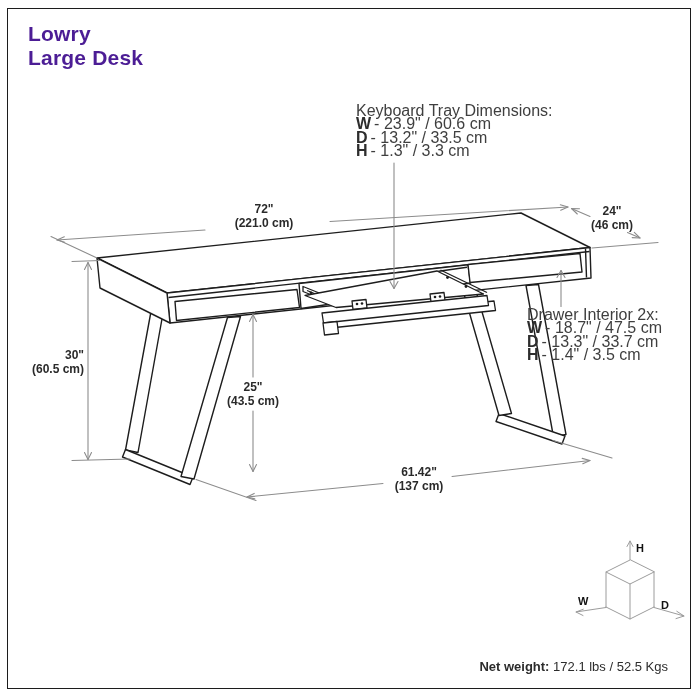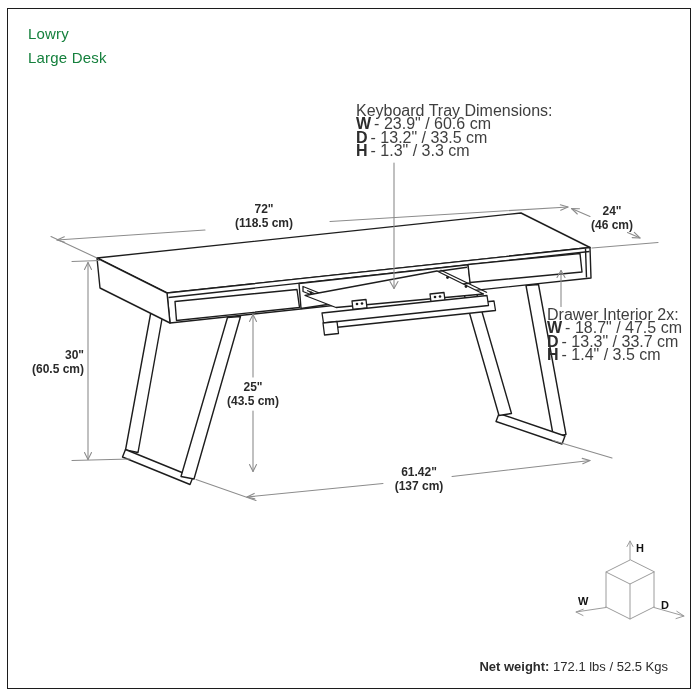--- a/index.html
+++ b/index.html
@@ -1,22 +1,22 @@
 <!DOCTYPE html>
 <html><head>
 <meta charset="utf-8">
 <style>
   html,body{margin:0;padding:0;background:#ffffff;}
   .stage{position:relative;width:700px;height:700px;background:#fff;
          font-family:"Liberation Sans",sans-serif;overflow:hidden;}
   .frame{position:absolute;left:7px;top:8px;width:684px;height:681px;
          border:1.6px solid #1c1c1c;box-sizing:border-box;}
   svg.art{position:absolute;left:0;top:0;display:block;}
-  .title{position:absolute;left:28px;top:22px;font-size:15px;font-weight:normal;
-         color:#15803d;line-height:24px;letter-spacing:.2px;}
+  .title{position:absolute;left:28px;top:22px;font-size:21px;font-weight:bold;
+         color:#4c1d95;line-height:24px;letter-spacing:.2px;}
   .dim{position:absolute;font-size:12px;font-weight:bold;color:#2a2a2a;
        line-height:13.5px;text-align:center;transform:translateX(-50%);white-space:nowrap;}
   .dim.ralign{transform:none;text-align:right;}
   .spec{position:absolute;font-size:16px;color:#3f3f3f;line-height:13.3px;white-space:nowrap;}
   .spec .k{font-weight:bold;color:#2d2d2d;display:inline-block;margin-right:3px;}
   .net{position:absolute;font-size:13px;color:#2c2c2c;white-space:nowrap;text-align:right;}
   .net .k{font-weight:bold;margin-left:28px;}
   .axis-label{position:absolute;font-size:11px;font-weight:bold;color:#111;}
 </style>
 </head>
@@ -130,21 +130,21 @@
       <path d="M630,560 L606,572 L630,584 L654,572 Z"></path>
       <path d="M606,572 L606,607 M630,584 L630,619 M654,572 L654,607 M606,607 L630,619 L654,607"></path>
       <path d="M630,559.5 L630,541 M627,546.5 L630,541 L633,546.5"></path>
       <path d="M606,607.5 L576,612 M583.3,609.2 L576,612 L583,615.5"></path>
       <path d="M654,607.5 L684,616 M676.8,611.3 L684,616 L676,618.6"></path>
     </g>
   </svg>
 
   <div class="dim" style="left:264px;top:203px;">
     <div>72"</div>
-    <div>(118.5 cm)</div>
+    <div>(221.0 cm)</div>
   </div>
   <div class="dim" style="left:612px;top:205px;">
     <div>24"</div>
     <div>(46 cm)</div>
   </div>
   <div class="dim ralign" style="left:20px;top:349px;width:64px;">
     <div>30"</div>
     <div>(60.5 cm)</div>
   </div>
   <div class="dim" style="left:253px;top:381px;">
@@ -156,21 +156,21 @@
     <div>(137 cm)</div>
   </div>
 
   <div class="spec" style="left:356px;top:104px;">
     <div>Keyboard Tray Dimensions:</div>
     <div><span class="k">W</span><span>- 23.9" / 60.6 cm</span></div>
     <div><span class="k">D</span><span>- 13.2" / 33.5 cm</span></div>
     <div><span class="k">H</span><span>- 1.3" / 3.3 cm</span></div>
   </div>
 
-  <div class="spec" style="left:547px;top:308px;">
+  <div class="spec" style="left:527px;top:308px;">
     <div>Drawer Interior 2x:</div>
     <div><span class="k">W</span><span>- 18.7" / 47.5 cm</span></div>
     <div><span class="k">D</span><span>- 13.3" / 33.7 cm</span></div>
     <div><span class="k">H</span><span>- 1.4" / 3.5 cm</span></div>
   </div>
 
   <div class="axis-label" style="left:636px;top:542px;">H</div>
   <div class="axis-label" style="left:578px;top:595px;">W</div>
   <div class="axis-label" style="left:661px;top:599px;">D</div>
 

